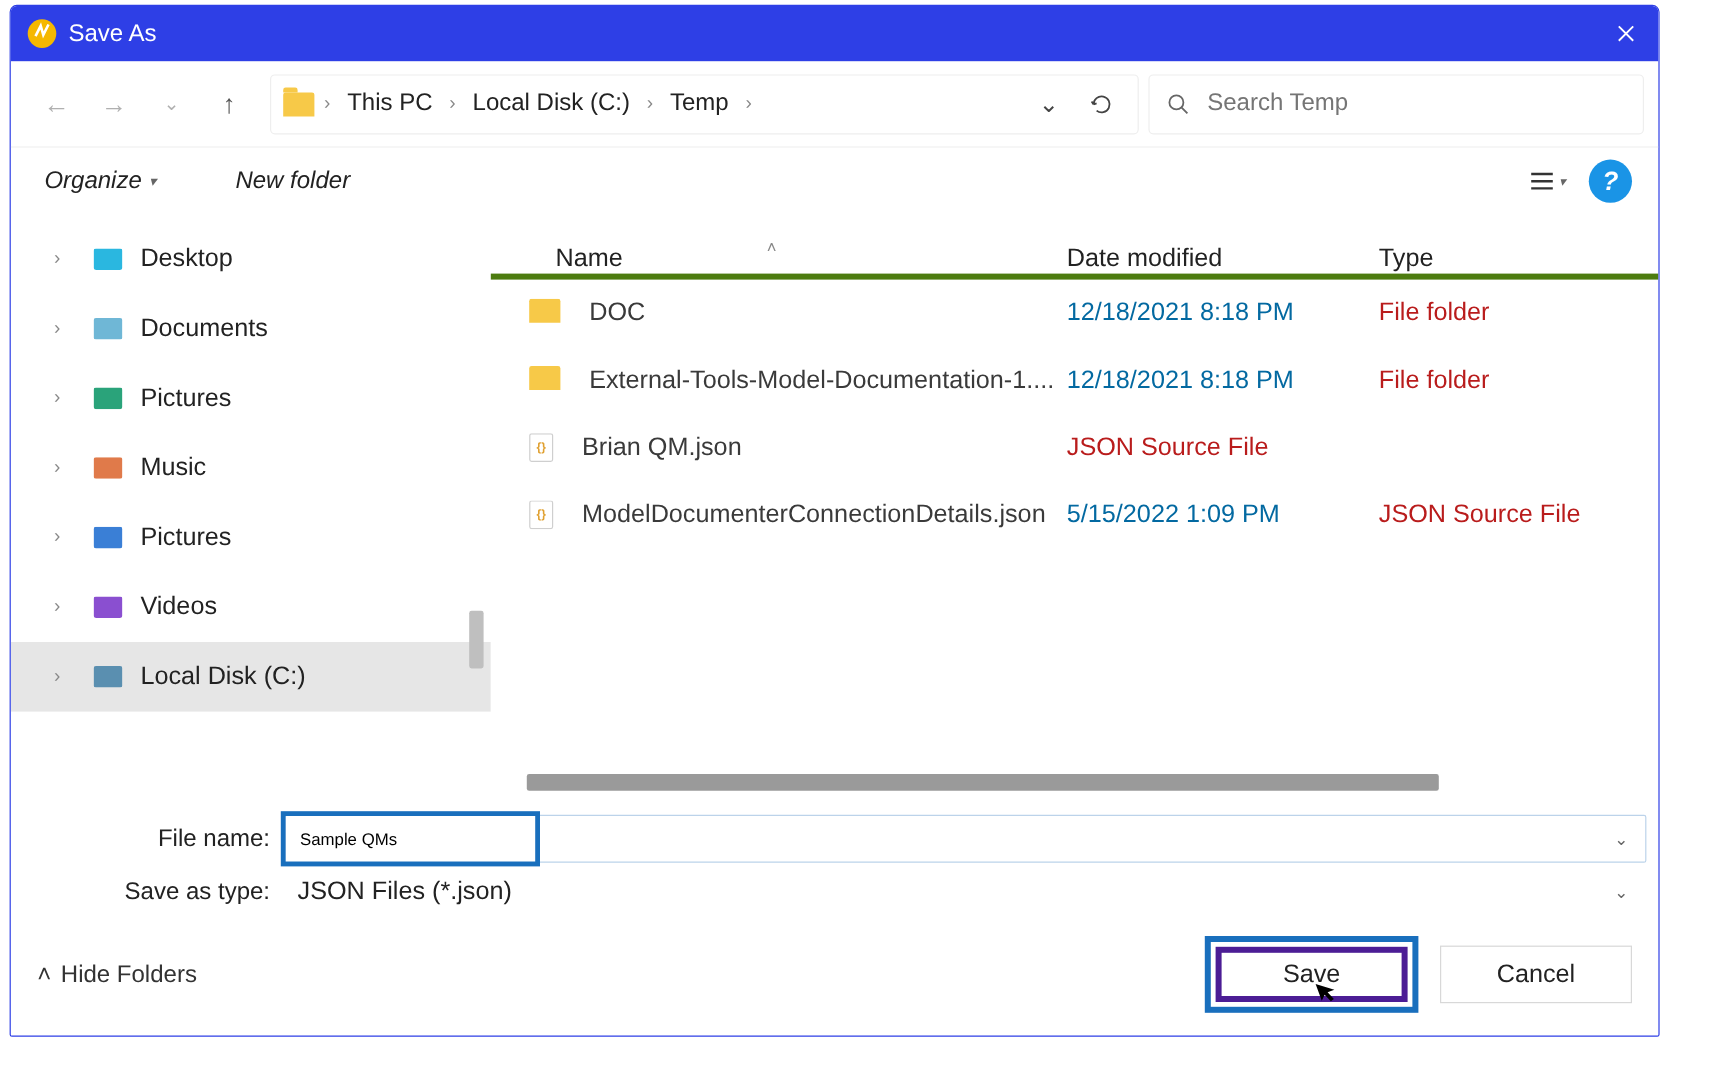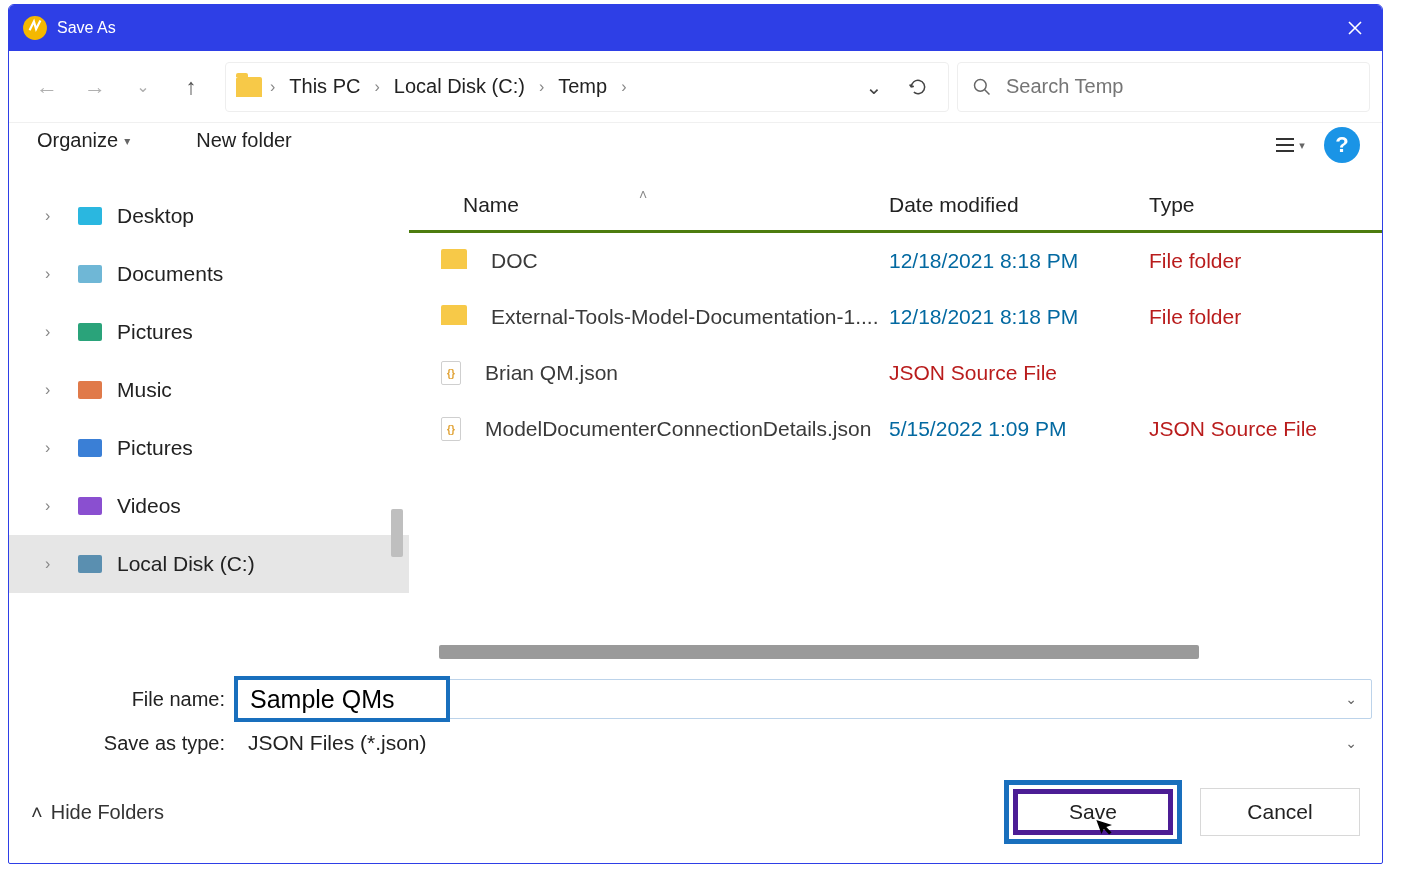--- a/index.html
+++ b/index.html
@@ -1,70 +1,70 @@
 <!DOCTYPE html>
 <html><head>
 <meta charset="utf-8">
 <style>
   * { box-sizing: border-box; font-family: "Segoe UI", Arial, sans-serif; }
   body { margin: 0; background: #fff; width: 1427px; height: 895px; overflow: hidden; }
   .window { width: 1375px; height: 860px; margin: 4px 8px 8px 8px; border: 1px solid #2e3fe6; border-radius: 6px 6px 2px 2px; background: #fff; display: flex; flex-direction: column; overflow: hidden; }
   
   .titlebar { height: 46px; background: #2e3fe6; color: #fff; display: flex; align-items: center; padding: 0 4px 0 12px; }
   .titlebar .app-icon { width: 28px; height: 28px; display: flex; align-items: center; justify-content: center; margin-right: 8px; }
-  .titlebar .title { font-size: 16px; font-weight: 400; }
+  .titlebar .title { font-size: 20px; font-weight: 400; }
   .titlebar .spacer { flex: 1; }
   .titlebar .close-btn { width: 46px; height: 46px; display: flex; align-items: center; justify-content: center; font-size: 18px; }
   
   .navbar { height: 72px; display: flex; align-items: center; padding: 10px 12px; gap: 8px; border-bottom: 1px solid #f0f0f0; }
   .nav-arrows { display: flex; align-items: center; gap: 8px; padding: 0 6px; }
   .nav-btn { width: 40px; height: 40px; display: flex; align-items: center; justify-content: center; color: #555; font-size: 22px; border-radius: 4px; }
   .nav-btn.disabled { color: #b0b0b0; }
   .addrbox { flex: 1; height: 50px; border: 1px solid #eee; border-radius: 4px; display: flex; align-items: center; padding: 0 10px; gap: 4px; }
   .addrbox .crumb { display: flex; align-items: center; gap: 10px; padding: 0 6px; font-size: 20px; color: #222; white-space: nowrap; }
   .addrbox .sep { color: #888; font-size: 16px; padding: 0 4px; }
   .addrbox .spacer2 { flex: 1; }
   .addrbox .dd, .addrbox .refresh { width: 40px; height: 40px; display:flex; align-items:center; justify-content:center; color:#444; font-size:20px; }
   .searchbox { width: 413px; height: 50px; border: 1px solid #eee; border-radius:4px; display:flex; align-items:center; padding:0 14px; gap:12px; }
   .searchbox input { border:none; outline:none; font-size:20px; color:#555; flex:1; background:transparent; }
   
-  .toolbar2 { height: 56px; display:flex; align-items:flex-start; padding: 0 18px; gap: 8px; }
+  .toolbar2 { height: 56px; display:flex; align-items:center; padding: 0 18px; gap: 8px; font-style: italic; }
   .toolbar2 .tbtn { padding: 6px 10px; font-size: 20px; color:#222; border-radius:4px; display:flex; align-items:center; gap:6px;}
   .toolbar2 .spacer { flex:1; }
   .toolbar2 .iconbtn { width: 44px; height:44px; display:flex; align-items:center; justify-content:center; font-size:22px; color:#333; }
   .helpcircle { width:36px; height:36px; border-radius:50%; background:#1a94e6; color:#fff; display:flex; align-items:center; justify-content:center; font-size:22px; font-weight:600; }
   
   .split { flex:1; display:flex; min-height:0; }
   .navpane { width: 400px; border-right: none; position:relative; overflow:hidden; }
   .navpane::after { content:""; position:absolute; right:6px; top:330px; width:12px; height:48px; background:#bfbfbf; border-radius:2px; }
   .tree { padding: 8px 0; }
   .treeitem { height: 58px; display:flex; align-items:center; padding-left: 36px; gap:14px; font-size:21px; color:#222; }
   .treeitem.selected { background:#e6e6e6; }
   .treeitem .exp { color:#888; font-size:16px; width:18px; display:inline-block; }
   .ticon { width:26px; height:20px; display:inline-flex; align-items:center; justify-content:center; }
   .filespane { flex:1; display:flex; flex-direction:column; min-width:0; position:relative;}
   .filespane::after { content:""; position:absolute; bottom:2px; left:30px; width:760px; height:14px; background:#9a9a9a; border-radius:2px; }
-  .colhead { height: 54px; display:flex; align-items:center; font-size:21px; color:#222; border-bottom:3px solid #4d7c0f; }
+  .colhead { height: 54px; display:flex; align-items:flex-end; font-size:21px; color:#222; border-bottom:5px solid #4d7c0f; }
   .col-name { flex: 0 0 480px; padding-left: 54px; position:relative;}
   .col-name .sortind { position:absolute; top:-6px; left:230px; color:#888; font-size:14px;}
   .col-date { flex: 0 0 260px; }
   .col-type { flex: 1; }
   .row { height: 56px; display:flex; align-items:center; font-size:21px; color:#3a3a3a; }
   .row .rname { flex:0 0 480px; padding-left:32px; display:flex; align-items:flex-start; gap:24px; white-space:nowrap; overflow:hidden; text-overflow:ellipsis;}
   .row .rdate { flex:0 0 260px; color:#0369a1; white-space:nowrap;}
   .row .rtype { flex:1; color:#b91c1c; white-space:nowrap;}
   .ficon-folder { width:26px; height:20px; background:#f7c948; border-radius:2px 2px 0 0; position:relative; }
   .ficon-folder::before { content:""; position:absolute; top:-4px; left:0; width:12px; height:4px; background:#f7c948; border-radius:2px 2px 0 0;}
   .ficon-json { width:20px; height:24px; border:1px solid #cfcfcf; border-radius:2px; background:#fff; display:flex; align-items:center; justify-content:center; font-size:10px; color:#e0a030; font-weight:700;}
   
   .bottomform { padding: 18px 10px 4px 10px; }
   .frow { display:flex; align-items:center; margin-bottom: 6px; }
   .frow label { width: 218px; text-align:right; font-size:20px; color:#222; padding-right:12px; }
   .fname-wrap { flex:1; height:40px; border:1px solid #bcd3ea; border-radius:2px; display:flex; align-items:center; padding:0 10px; position:relative;}
-  .fname-wrap input { border:none; outline:none; font-size:25px; flex:1; }
+  .fname-wrap input { border:none; outline:none; font-size:14px; flex:1; }
   .fname-highlight { position:absolute; left:-4px; top:-4px; height:calc(100% + 8px); width:216px; border:4px solid #196fbd; pointer-events:none; }
   .ftype-wrap { flex:1; height:36px; display:flex; align-items:center; padding:0 10px; font-size:21px; color:#222; position:relative; border:1px solid transparent;}
   .ddarrow { position:absolute; right:14px; color:#666; font-size:14px;}
   
   .footer { height: 92px; display:flex; align-items:center; padding: 0 22px 10px 22px; }
   .footer .hide { display:flex; align-items:center; gap:8px; font-size:20px; color:#333; }
   .footer .spacer { flex:1; }
   .footer .btn { width: 160px; height: 48px; border:1px solid #d8d8d8; background:#fff; font-size:21px; color:#222; display:flex; align-items:center; justify-content:center; }
   .footer .btn.primary-wrap { border:5px solid #196fbd; padding:4px; width:178px; height:64px; margin-right:18px;}
   .footer .btn.primary-wrap .inner { border:5px solid #4c1d95; width:100%; height:100%; display:flex; align-items:center; justify-content:center; position:relative;}

